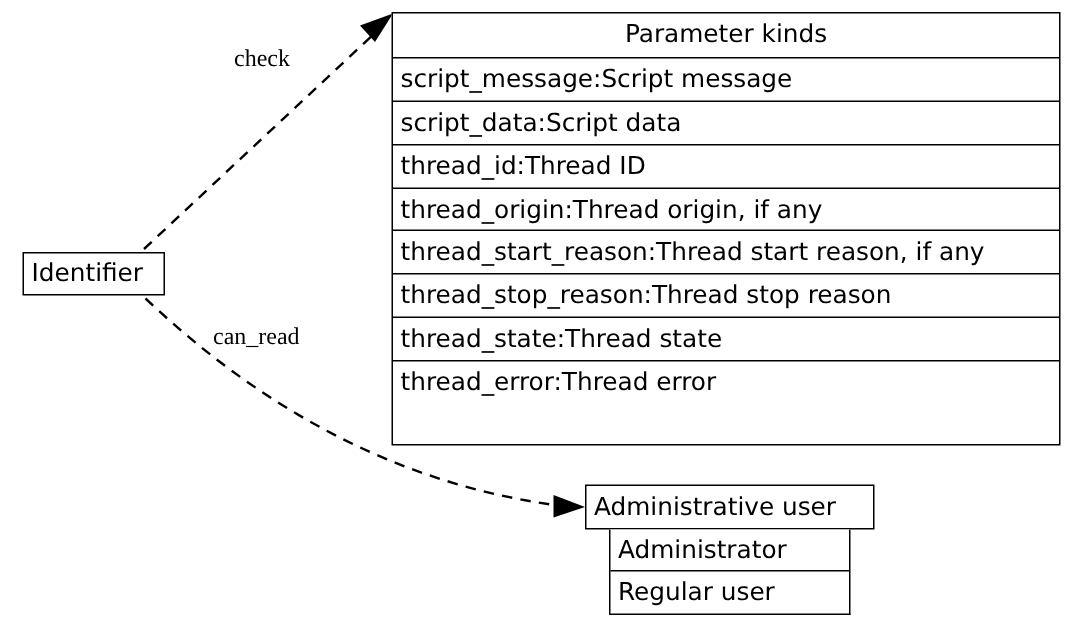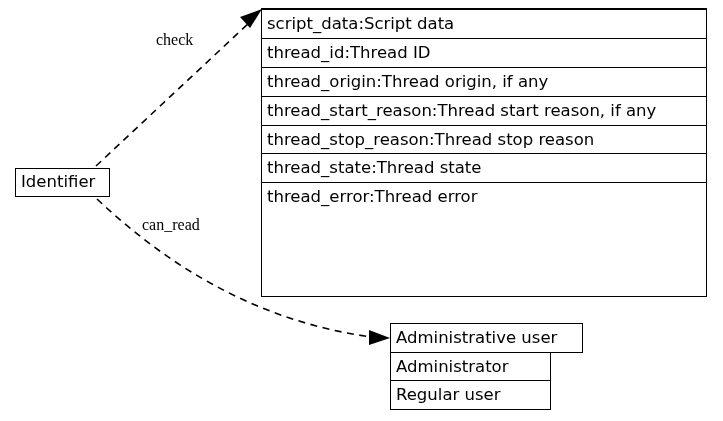--- a/index.html
+++ b/index.html
@@ -69,21 +69,21 @@
     left: 390px;
     top: 323px;
     width: 193px;
     height: 30px;
   }
   #admin-user-header .row {
     height: 27.2px;
     line-height: 27.2px;
   }
   #admin-user-body {
-    left: 390px;
+    left: 406px;
     top: 352.6px;
     width: 161px;
     height: 57px;
     border-top: none;
   }
   #admin-user-body .row {
     height: 27.1px;
     line-height: 27.1px;
   }
   #admin-user-body .row.first {
@@ -137,20 +137,22 @@
 
   <div class="edge-label" id="label-check">check</div>
 
   <div class="edge-label" id="label-can-read">can_read</div>
 
   <div class="node" id="identifier">
     <div class="row first">Identifier</div>
   </div>
 
   <div class="node" id="parameter-kinds">
+    <div class="row first title">Parameter kinds</div>
+    <div class="row">script_message:Script message</div>
     <div class="row">script_data:Script data</div>
     <div class="row">thread_id:Thread ID</div>
     <div class="row">thread_origin:Thread origin, if any</div>
     <div class="row">thread_start_reason:Thread start reason, if any</div>
     <div class="row">thread_stop_reason:Thread stop reason</div>
     <div class="row">thread_state:Thread state</div>
     <div class="row">thread_error:Thread error</div>
   </div>
 
   <div class="node" id="admin-user-header">

